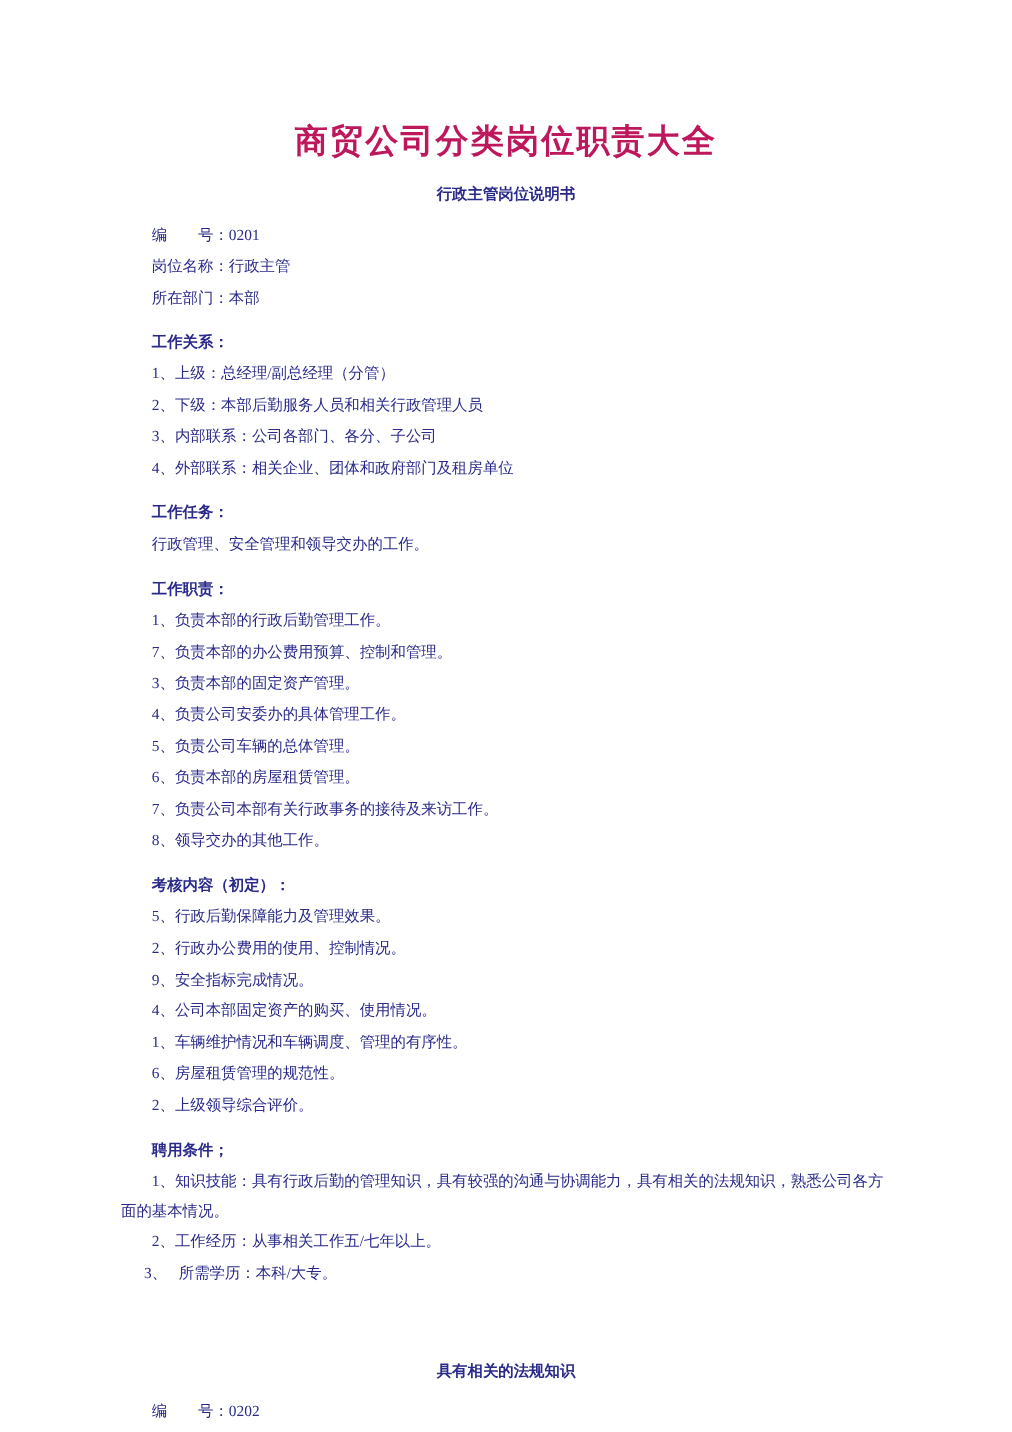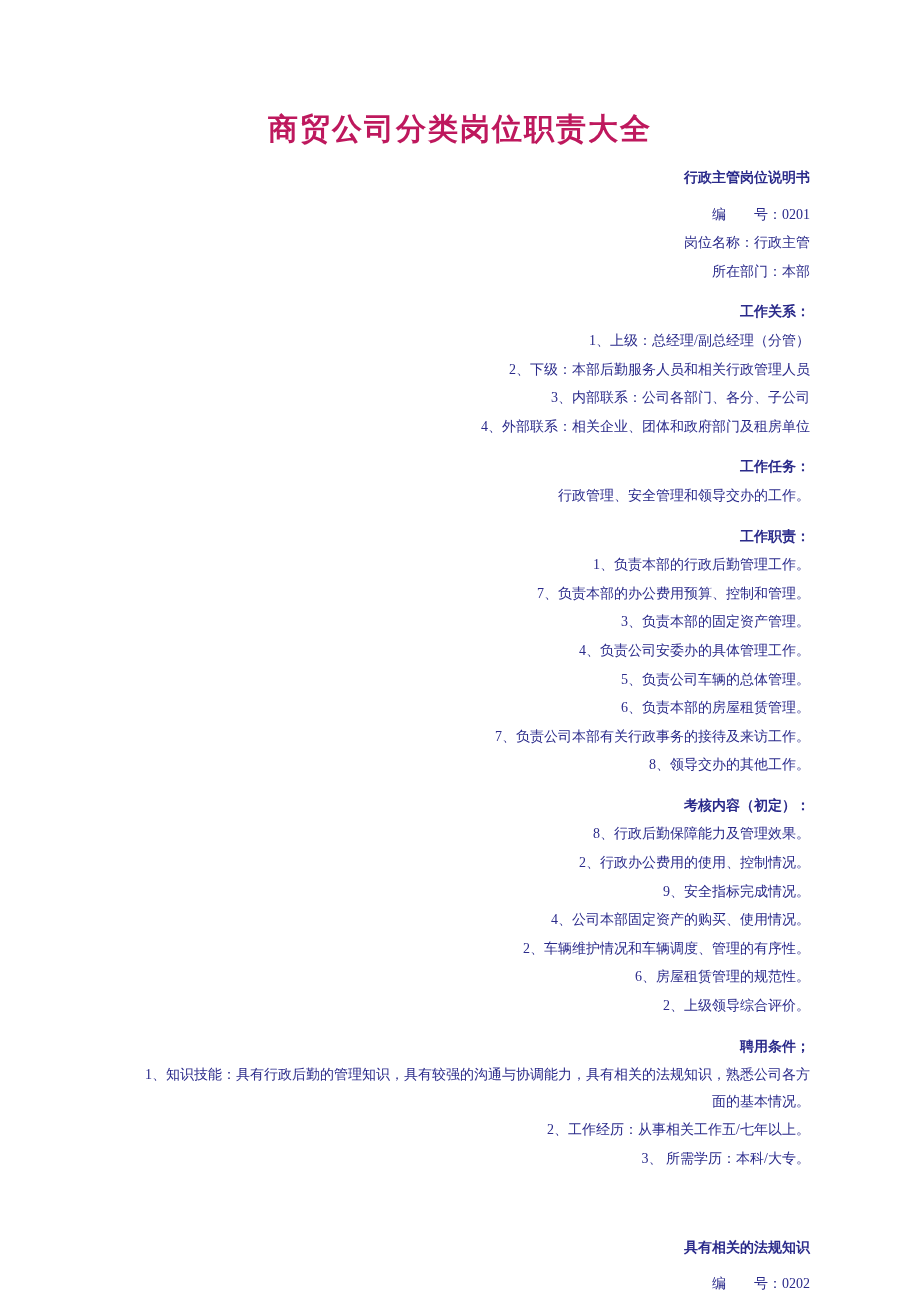--- a/index.html
+++ b/index.html
@@ -1,36 +1,36 @@
 <!DOCTYPE html>
 <html><head>
   <meta charset="utf-8">
   <style>
-    * { margin: 0; padding: 0; box-sizing: border-box; text-align: right; }
+    * { margin: 0; padding: 0; box-sizing: border-box; }
     body {
       background: #ffffff;
       width: 920px;
       margin: 0 auto;
       padding: 100px 110px 60px 110px;
       font-family: "SimSun", "宋体", serif;
       color: #2a2a8a;
       font-size: 14px;
       line-height: 1.9;
     }
     .main-title {
       text-align: center;
       font-size: 30px;
       font-family: "SimSun", "宋体", serif;
       font-weight: bold;
       letter-spacing: 2px;
       margin-bottom: 8px;
       color: #be185d;
     }
     .sub-title {
-      text-align: right;
+      text-align: center;
       font-size: 14px;
       font-weight: bold;
       margin-bottom: 10px;
       color: #2a2a8a;
     }
     .line { margin-bottom: 2px; }
     .indent { text-indent: 2em; }
     .section-heading { font-weight: bold; margin-top: 14px; }
     .item-3 { margin-left: 1.5em; }
     .item-3 .num { display: inline-block; width: 2em; }
@@ -59,25 +59,25 @@
 <div class="line indent">1、负责本部的行政后勤管理工作。</div>
 <div class="line indent">7、负责本部的办公费用预算、控制和管理。</div>
 <div class="line indent">3、负责本部的固定资产管理。</div>
 <div class="line indent">4、负责公司安委办的具体管理工作。</div>
 <div class="line indent">5、负责公司车辆的总体管理。</div>
 <div class="line indent">6、负责本部的房屋租赁管理。</div>
 <div class="line indent">7、负责公司本部有关行政事务的接待及来访工作。</div>
 <div class="line indent">8、领导交办的其他工作。</div>
 
 <div class="line indent section-heading">考核内容（初定）：</div>
-<div class="line indent">8、行政后勤保障能力及管理效果。</div>
+<div class="line indent">5、行政后勤保障能力及管理效果。</div>
 <div class="line indent">2、行政办公费用的使用、控制情况。</div>
 <div class="line indent">9、安全指标完成情况。</div>
 <div class="line indent">4、公司本部固定资产的购买、使用情况。</div>
-<div class="line indent">2、车辆维护情况和车辆调度、管理的有序性。</div>
+<div class="line indent">1、车辆维护情况和车辆调度、管理的有序性。</div>
 <div class="line indent">6、房屋租赁管理的规范性。</div>
 <div class="line indent">2、上级领导综合评价。</div>
 
 <div class="line indent section-heading">聘用条件；</div>
 <div class="line indent">1、知识技能：具有行政后勤的管理知识，具有较强的沟通与协调能力，具有相关的法规知识，熟悉公司各方面的基本情况。</div>
 <div class="line indent">2、工作经历：从事相关工作五/七年以上。</div>
 <div class="line item-3"><span class="num">3、</span> <span>所需学历：本科/大专。</span></div>
 
 <div class="spacer"></div>
 

